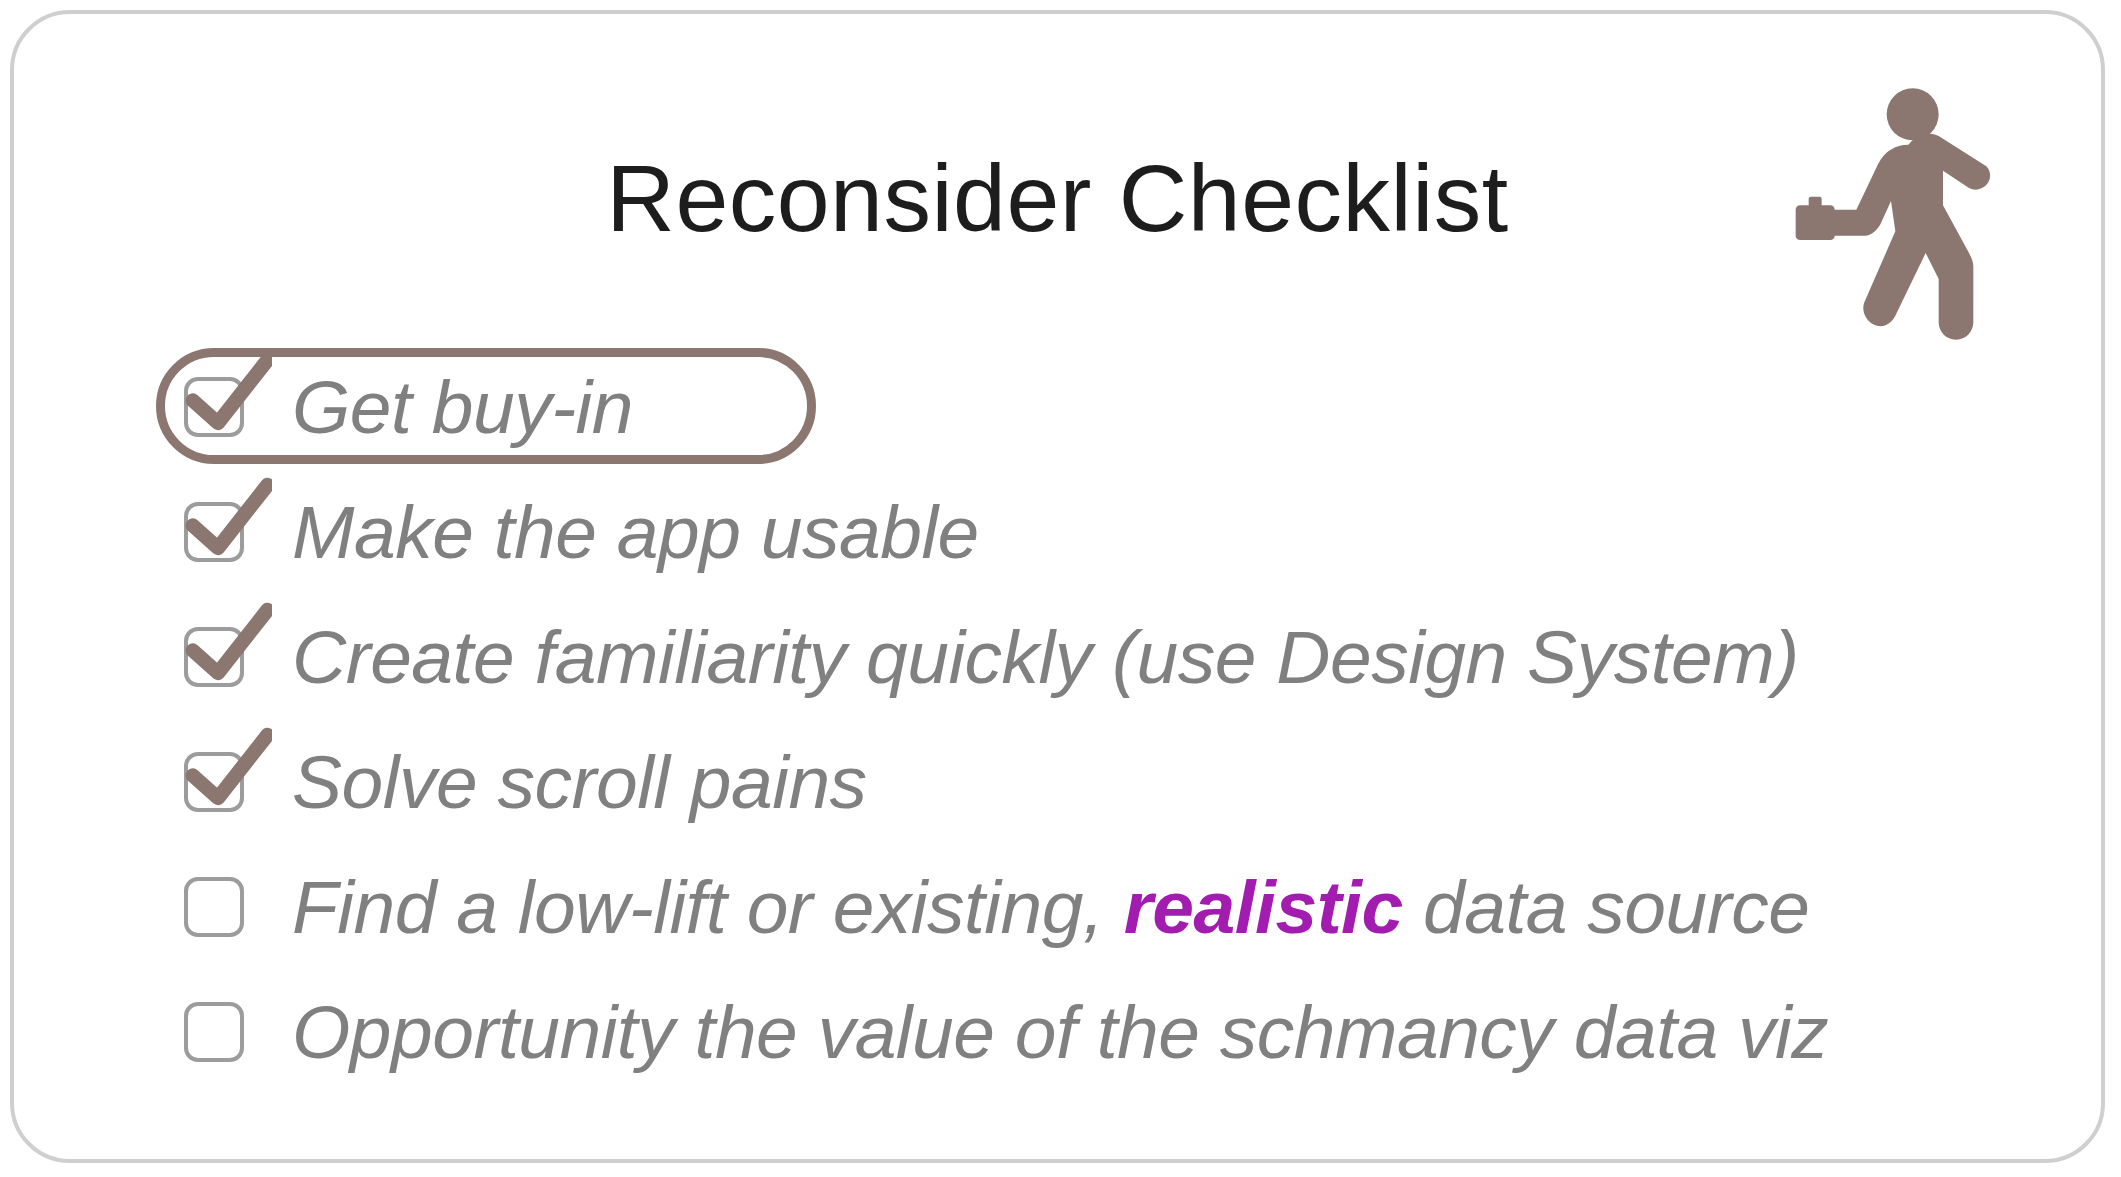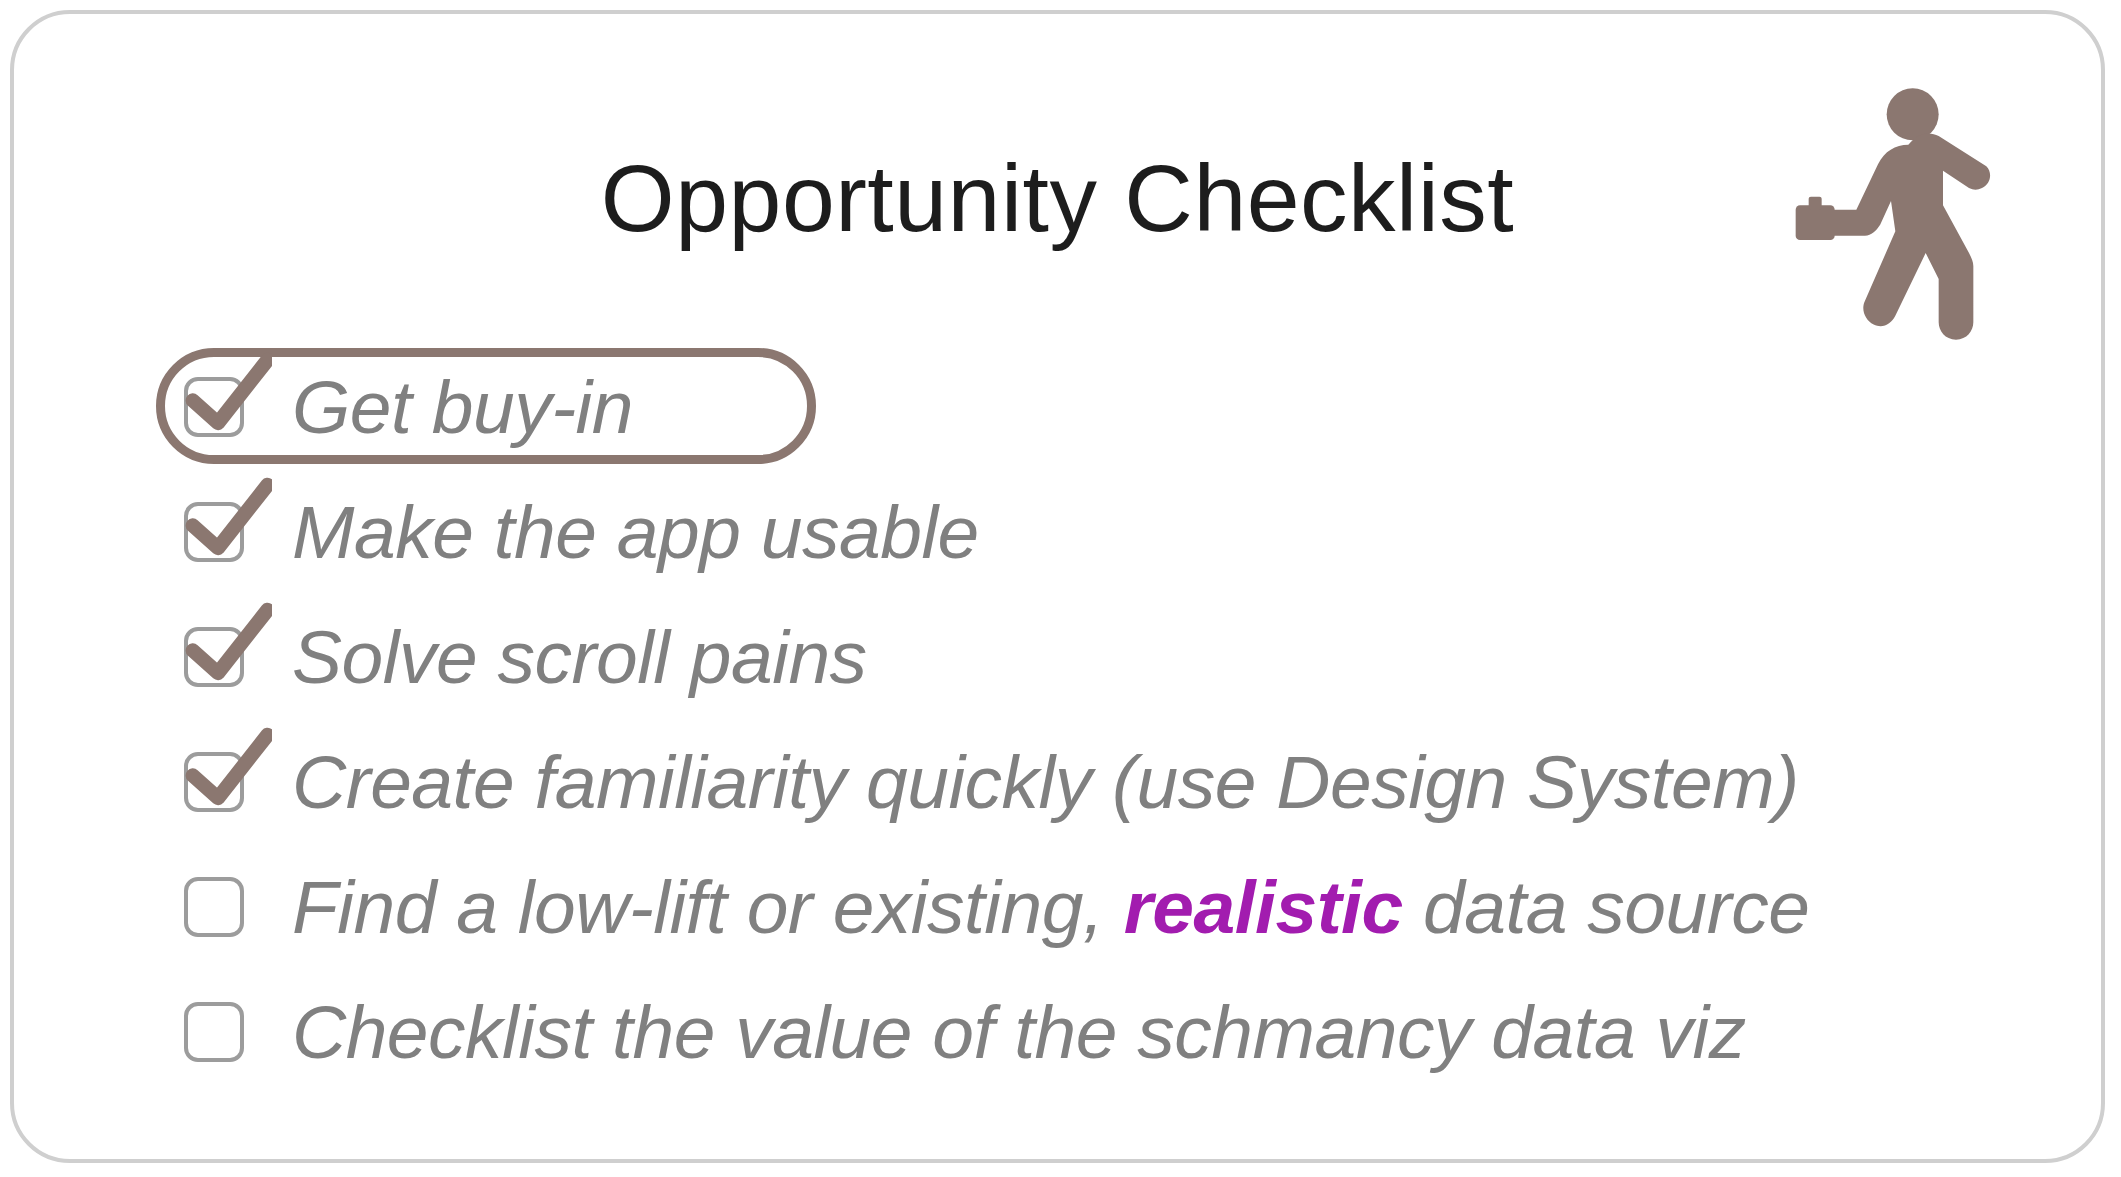--- a/index.html
+++ b/index.html
@@ -99,21 +99,21 @@
     border-radius:80px;
     box-sizing:border-box;
     pointer-events:none;
   }
 </style>
 </head>
 <body>
 
 <div class="card">
 
-  <div class="title">Opportunity Checklist</div>
+  <div class="title">Reconsider Checklist</div>
 
   <div class="walker">
     <svg viewBox="0 0 100 120">
       <g fill="#8b7770">
         <circle cx="60" cy="14" r="12"></circle>
         <path d="M58 28 C52 28 47 31 44 37 L34 58 L20 58 C16 58 14 61 14 64 C14 67 16 70 20 70 L38 70 C41 70 43 68 45 65 L50 54 L52 68 L38 100 C36 104 38 109 42 111 C46 113 50 111 52 107 L66 78 L72 90 L72 110 C72 114 75 118 80 118 C85 118 88 114 88 110 L88 84 C88 82 87 80 86 78 L74 56 L74 40 L86 48 C88 49 90 49 92 48 C96 46 97 41 94 38 L72 24 C68 22 63 22 58 28 Z"></path>
         <rect x="6" y="56" width="18" height="16" rx="2"></rect>
         <rect x="12" y="52" width="6" height="6" rx="1"></rect>
       </g>
     </svg>
@@ -136,33 +136,33 @@
             </svg></div>
         </div>
         <div class="label">Make the app usable</div>
       </div>
       <div class="row">
         <div class="box">
           <div class="check"><svg viewBox="0 0 100 100">
               <path d="M12 55 L40 80 L95 10" stroke="#8b7770" stroke-width="16" fill="none" stroke-linecap="round" stroke-linejoin="round"></path>
             </svg></div>
         </div>
-        <div class="label">Solve scroll pains</div>
+        <div class="label">Create familiarity quickly (use Design System)</div>
       </div>
       <div class="row">
         <div class="box">
           <div class="check"><svg viewBox="0 0 100 100">
               <path d="M12 55 L40 80 L95 10" stroke="#8b7770" stroke-width="16" fill="none" stroke-linecap="round" stroke-linejoin="round"></path>
             </svg></div>
         </div>
-        <div class="label">Create familiarity quickly (use Design System)</div>
+        <div class="label">Solve scroll pains</div>
       </div>
       <div class="row">
         <div class="box"></div>
         <div class="label">Find a low-lift or existing, <strong>realistic</strong> data source</div>
       </div>
       <div class="row">
         <div class="box"></div>
-        <div class="label">Checklist the value of the schmancy data viz</div>
+        <div class="label">Opportunity the value of the schmancy data viz</div>
       </div>
     </div>
 
 </div>
 
 </body></html>

